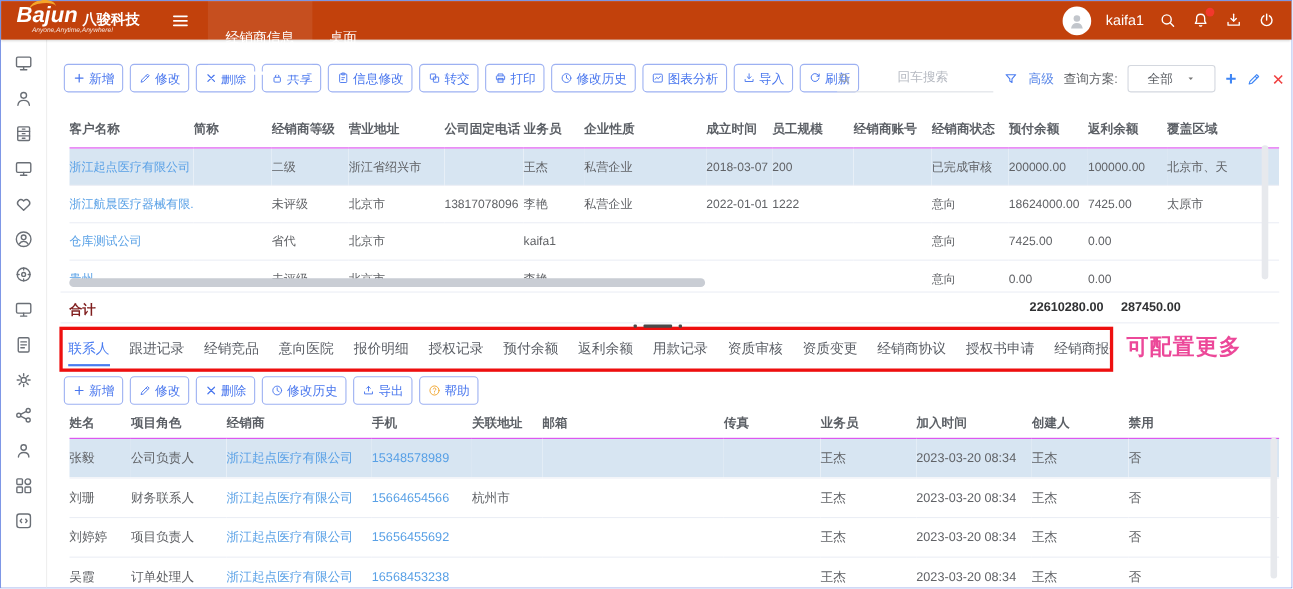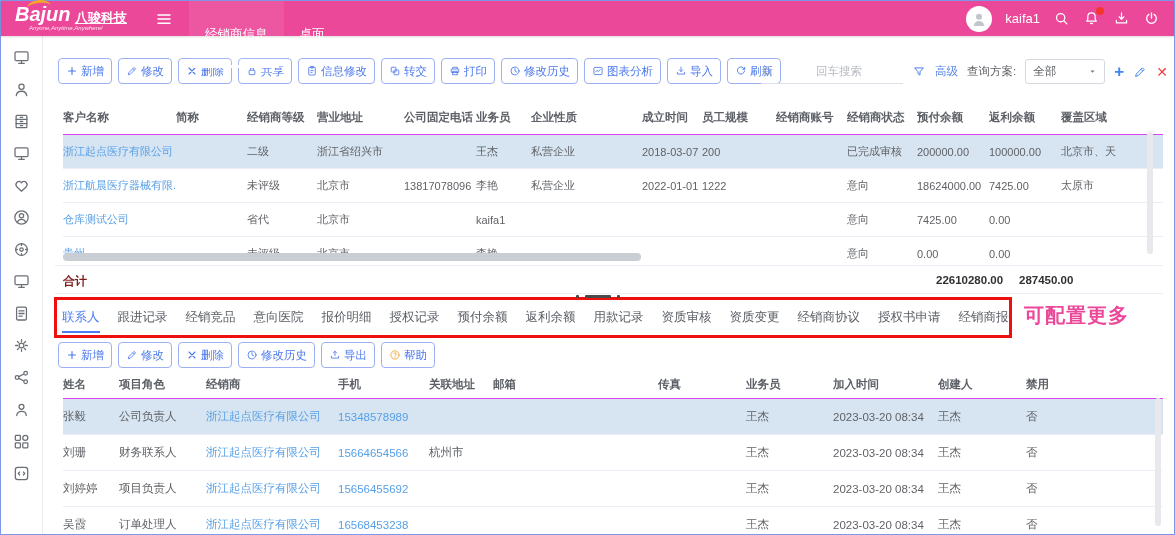--- a/index.html
+++ b/index.html
@@ -1,27 +1,27 @@
 <!DOCTYPE html>
 <html><head>
 <meta charset="utf-8">
 <style>
   html,body{margin:0;padding:0;}
   body{width:1175px;height:535px;position:relative;overflow:hidden;background:#fff;
        font-family:"Liberation Sans","DejaVu Sans",sans-serif;}
   .app{position:absolute;inset:0;border:1px solid #7e97e6;box-sizing:border-box;background:#fff;}
 
   
-  .navbar{position:absolute;top:0;left:0;right:0;height:35px;background:#ec4899;display:flex;
+  .navbar{position:absolute;top:0;left:0;right:0;height:35px;background:#c2410c;display:flex;
           align-items:center;z-index:9;box-shadow:0 1px 2px rgba(0,0,0,.15);}
   .logo{position:relative;margin-left:12px;height:35px;width:118px;color:#fff;flex:none;}
   .logo-en{position:absolute;left:2px;top:3px;font-size:20px;font-weight:bold;font-style:italic;line-height:1;}
   .logo-arc{position:absolute;left:14px;top:-1px;width:24px;height:11px;border-top:3px solid #f5a52a;
             border-radius:50%;transform:rotate(-6deg);}
-  .logo-cn{position:absolute;left:62px;top:8px;font-size:13px;font-weight:bold;text-decoration:underline;}
+  .logo-cn{position:absolute;left:62px;top:8px;font-size:13px;font-weight:bold;}
   .logo-tag{position:absolute;left:16px;top:24px;font-size:6px;font-style:italic;opacity:.85;white-space:nowrap;}
   .burger{margin-left:24px;width:18px;height:18px;color:#fff;cursor:pointer;flex:none;}
   .burger svg{width:18px;height:18px;}
   .nav-tabs{display:flex;height:35px;margin-left:16px;}
   .nav-tab{position:relative;height:35px;display:flex;align-items:center;padding:16px 16px;color:#fff;
            font-size:12.5px;cursor:pointer;white-space:nowrap;}
   .nav-tab.active{background:rgba(255,255,255,.08);}
   .nav-tab.active::after{content:"";position:absolute;left:5px;right:5px;bottom:0;height:3px;background:#fff;}
   .nav-right{margin-left:auto;display:flex;align-items:center;gap:13px;margin-right:14px;}
   .avatar{width:26px;height:26px;border-radius:50%;background:#fff;display:flex;align-items:center;
@@ -52,21 +52,21 @@
 
   .search-area{position:absolute;left:718px;top:23px;display:flex;align-items:center;gap:9px;}
   .search-box{display:flex;align-items:center;gap:4px;width:142px;height:24px;border-bottom:1px solid #dde0e6;}
   .search-box svg{width:13px;height:13px;color:#9aa0a8;flex:none;}
   .search-input{border:0;outline:0;width:118px;font-size:11.5px;color:#606266;font-family:inherit;background:transparent;text-align:center;}
   .search-input::placeholder{color:#b6bac2;}
   .funnel{width:14px;height:14px;color:#4a7cf0;cursor:pointer;}
   .adv{font-size:11.5px;color:#5a87e8;cursor:pointer;}
   .scheme-label{font-size:11.5px;color:#606266;white-space:nowrap;}
   .scheme-select{width:80px;height:25px;border:1px solid #d4d8df;border-radius:3px;display:flex;align-items:center;
-                 justify-content:space-between;padding:0 7px;font-size:11.5px;color:#55585e;cursor:pointer;box-sizing:border-box;background:#fff;}
+                 justify-content:space-between;padding:0 17px;font-size:11.5px;color:#55585e;cursor:pointer;box-sizing:border-box;background:#fff;}
   .scheme-select svg{width:9px;height:9px;color:#777;}
   .mini-plus{color:#3f86f5;font-size:17px;font-weight:bold;line-height:1;cursor:pointer;}
   .mini-edit{width:14px;height:14px;color:#3f86f5;cursor:pointer;}
   .mini-x{color:#f04141;font-size:14px;font-weight:bold;line-height:1;cursor:pointer;}
 
   
   .grid-wrap{position:absolute;left:20px;top:65px;width:1100px;height:158px;overflow:hidden;}
   table.grid{border-collapse:collapse;table-layout:fixed;width:1100px;}
   .grid th{height:33px;font-size:11.5px;color:#5c6066;font-weight:bold;text-align:left;padding:0 4px 0 0;
            border-bottom:1px solid #d946ef;white-space:nowrap;overflow:hidden;cursor:pointer;}

